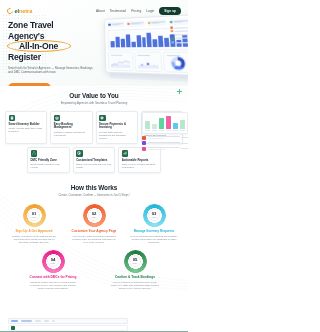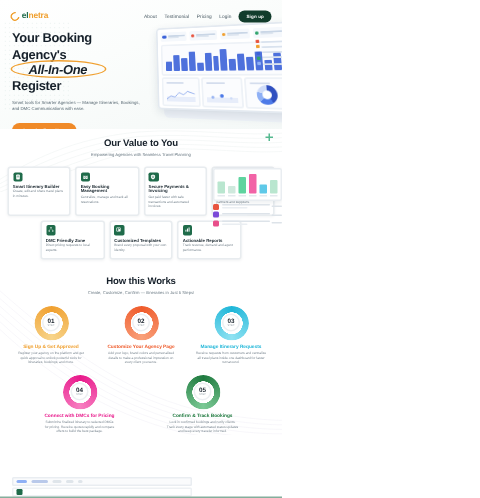--- a/index.html
+++ b/index.html
@@ -51,21 +51,21 @@
     padding:2.2px 5px; border-radius:6px; border:none; letter-spacing:.1px;
   }
 
   .hero-body { position:relative; z-index:4; display:flex; padding:5px 0 0 8px; }
   .hero-left { width:92px; }
   h1.hero-title {
     font-size:8.6px; line-height:10.5px; font-weight:700; color:#16202a;
     letter-spacing:-0.2px;
   }
   .hl {
-    position:relative; display:inline-block; padding:0 11px;font-style:italic;
+    position:relative; display:inline-block; padding:0 11px;
   }
   .hl::after {
     content:""; position:absolute; left:-1.5px; top:-1px; right:-1.5px; bottom:-0.5px;
     border:0.8px solid #f0a030; border-radius:50%;
   }
   .hero-sub {
     margin-top:3.5px; font-size:2.9px; line-height:4.4px; color:#5b6b75; width:86px;
   }
   .cta-btn {
     margin-top:4.5px; display:inline-block;
@@ -230,21 +230,21 @@
         <a class="nav-link">Testimonial</a>
         <a class="nav-link">Pricing</a>
         <a class="nav-link">Login</a>
         <button class="signup-btn">Sign up</button>
       </div>
     </nav>
 
     <div class="hero-body">
       <div class="hero-left">
         <h1 class="hero-title">
-          <span>Your Booking</span><br>
+          <span>Zone Travel</span><br>
           <span>Agency's</span>
           <span class="hl">All-In-One</span><br>
           <span>Register</span>
         </h1>
         <p class="hero-sub">Smart tools for Smarter Agencies — Manage Itineraries, Bookings, and DMC Communications with ease.</p>
         <button class="cta-btn">Start for Free Now</button>
       </div>
 
       <div class="hero-right">
         <div class="device">

